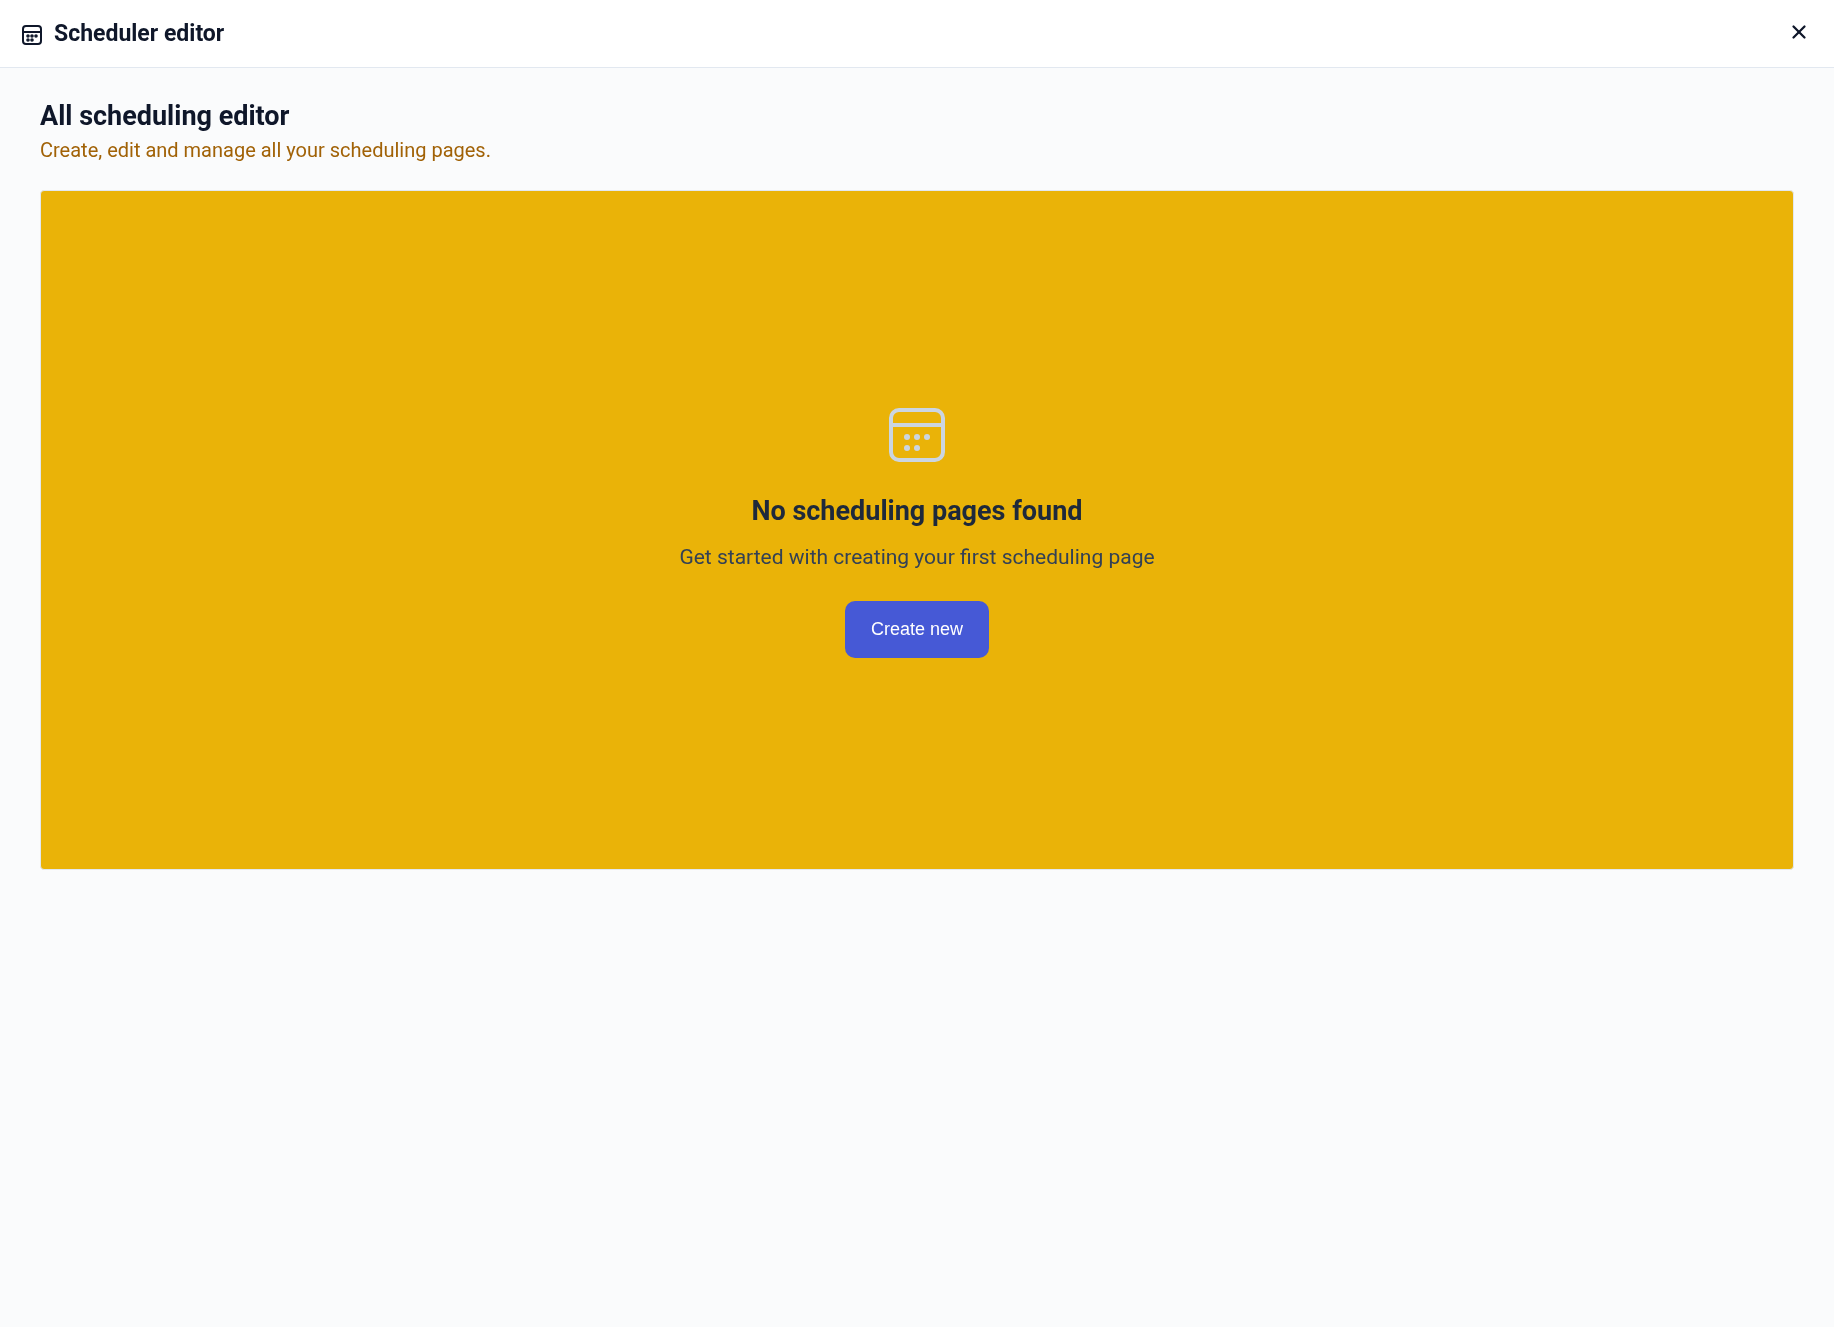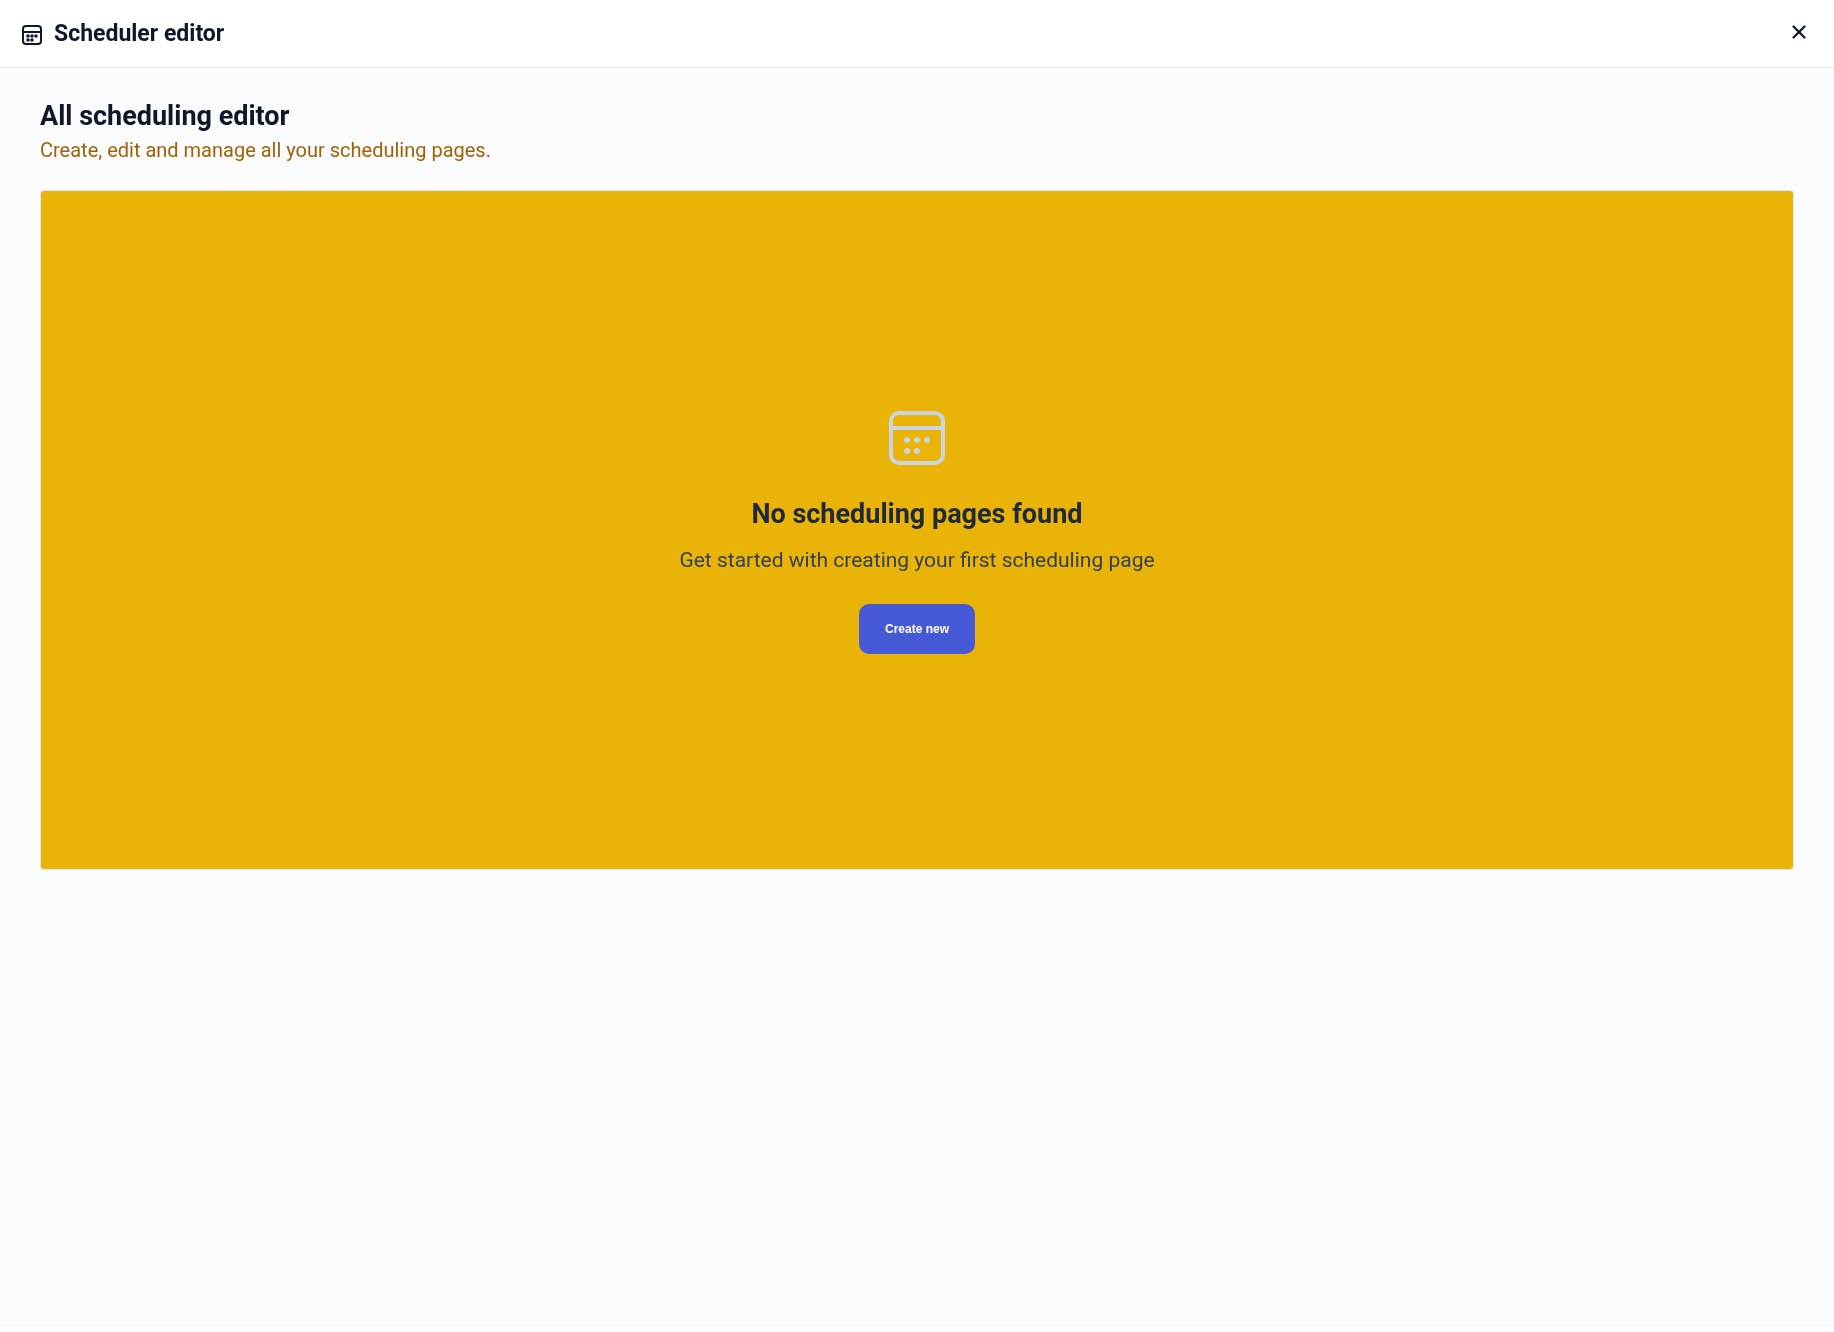--- a/index.html
+++ b/index.html
@@ -104,22 +104,22 @@
       color: #334155;
       margin-bottom: 32px;
     }
     
     .create-btn {
       background: #4659d6;
       color: #fff;
       border: none;
       border-radius: 10px;
       padding: 18px 26px;
-      font-size: 12px;
-      font-weight: 700;
+      font-size: 18px;
+      font-weight: 400;
       cursor: pointer;
     }
   </style>
 </head>
 <body>
 
 <div class="header">
   <div class="header-left">
     <span class="calendar-header-icon">
       <svg width="24" height="24" viewBox="0 0 24 24" fill="none" stroke="#0f172a" stroke-width="2" stroke-linecap="round" stroke-linejoin="round">

